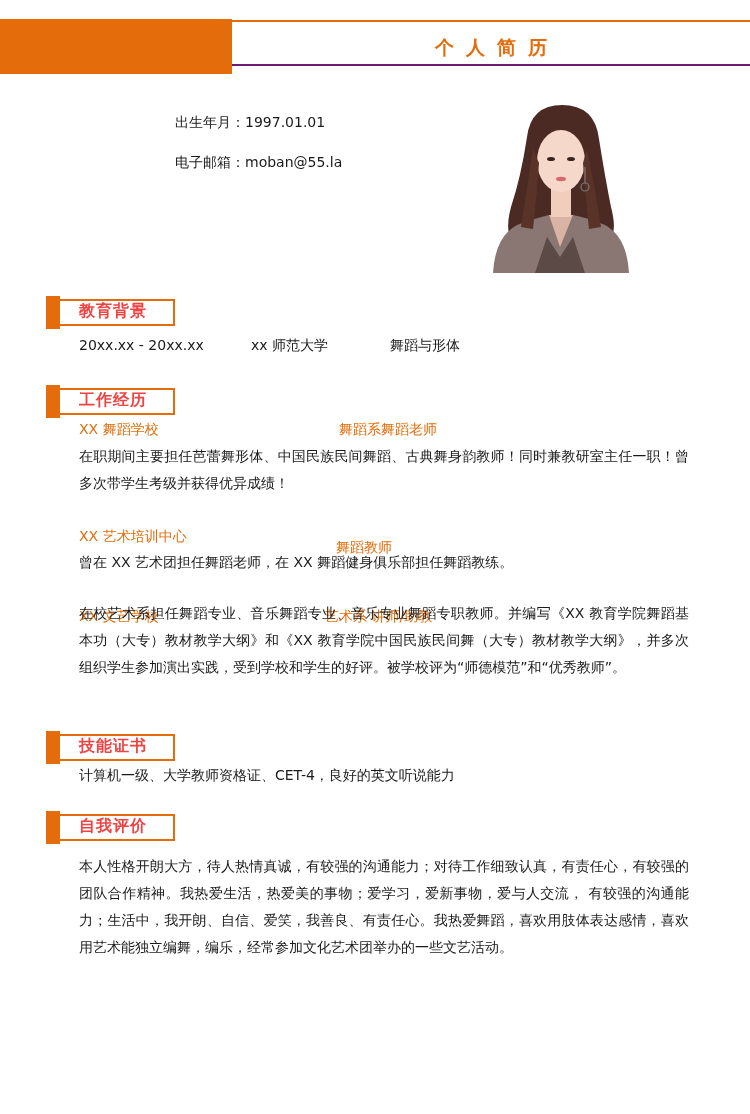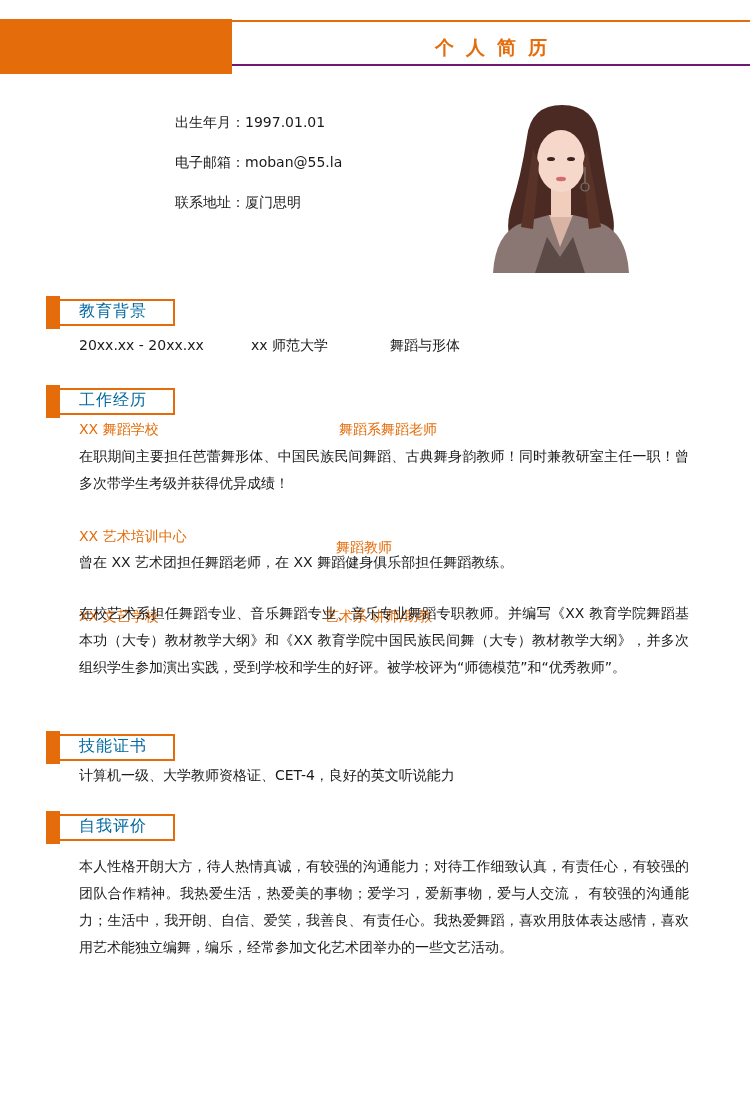--- a/index.html
+++ b/index.html
@@ -16,21 +16,21 @@
     .info { position: absolute; left: 175px; top: 112px; }
     .info-row { height: 40px; font-size: 14px; line-height: 20px; }
     .info-label, .info-sep, .info-value { display: inline-block; }
 
     .photo { position: absolute; left: 487px; top: 97px; width: 146px; height: 176px; overflow: hidden; }
 
     .section-head { position: absolute; left: 46px; width: 130px; height: 33px; }
     .section-head .bar { position: absolute; left: 0; top: 0; width: 14px; height: 33px; background: #e46c0a; }
     .section-head .box { position: absolute; left: 14px; top: 3px; width: 115px; height: 27px;
                          border: 2px solid #e46c0a; border-left: none; background: #fff; }
-    .section-head .title { position: absolute; left: 33px; top: 5px; font-size: 16px; font-weight: normal; color: #0369a1; letter-spacing: 1px; }
+    .section-head .title { position: absolute; left: 33px; top: 5px; font-size: 16px; font-weight: bold; color: #ef4444; letter-spacing: 1px; }
 
     .edu-row { position: absolute; left: 79px; top: 337px; font-size: 14px; }
     .edu-row span { position: absolute; white-space: nowrap; top: 0; text-align: center; }
 
     .job-head { position: absolute; left: 79px; font-size: 14px; color: #e46c0a; white-space: nowrap; }
     .job-head .org, .job-head .role { position: absolute; top: 0; }
 
     .para { position: absolute; left: 79px; width: 610px; font-size: 14px; line-height: 27px; text-align: justify; }
   </style>
 </head>
@@ -42,23 +42,20 @@
     <div class="header-title">个人简历</div>
   </div>
 </div>
 
 <div class="info">
   <div class="info-row">
     <span class="info-label">出生年月</span><span class="info-sep">：</span><span class="info-value">1997.01.01</span>
   </div>
   <div class="info-row">
     <span class="info-label">电子邮箱</span><span class="info-sep">：</span><span class="info-value">moban@55.la</span>
-  </div>
-  <div class="info-row">
-    <span class="info-label">联系地址</span><span class="info-sep">：</span><span class="info-value">厦门思明</span>
   </div>
 </div>
 
 <div class="photo" title="个人照片">
   <svg width="146" height="176" viewBox="0 0 146 176" xmlns="http://www.w3.org/2000/svg">
     <rect width="146" height="176" fill="#ffffff"></rect>
 
     <path d="M40 40 Q44 8 75 8 Q108 8 112 42 Q118 80 124 110 Q132 140 118 150 L30 150 Q16 140 24 110 Q34 80 40 40 Z" fill="#4a2a22"></path>
 
     <path d="M6 176 Q8 140 30 128 Q52 120 62 118 L86 118 Q98 120 118 128 Q140 140 142 176 Z" fill="#8a7672"></path>

